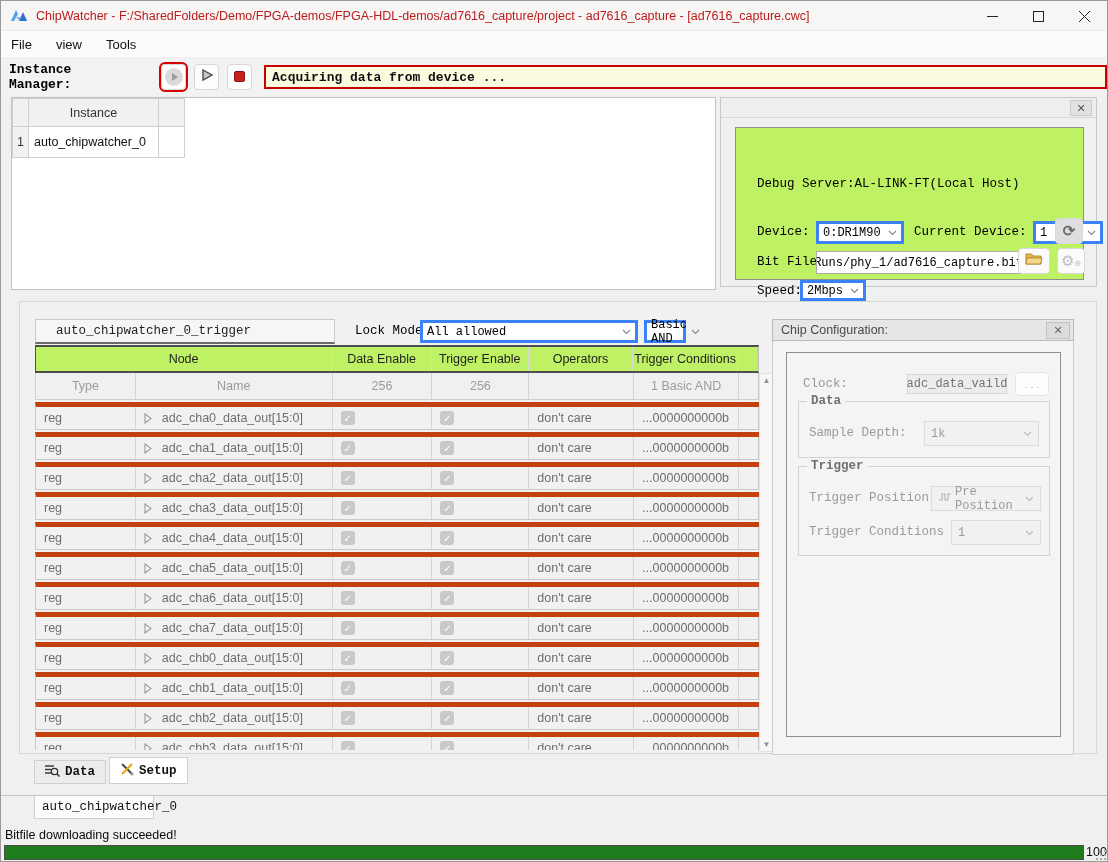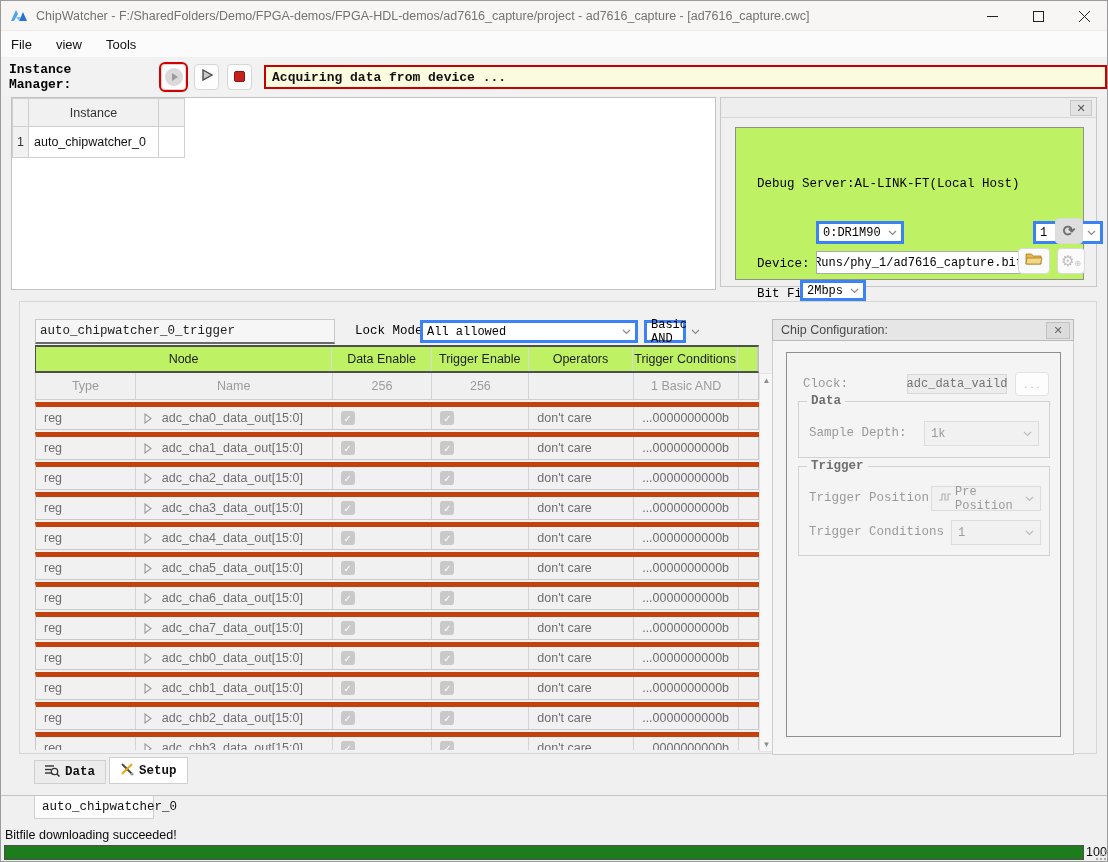--- a/index.html
+++ b/index.html
@@ -4,21 +4,21 @@
 <style>
   * { margin:0; padding:0; box-sizing:border-box; }
   html,body { width:1108px; height:862px; }
   body { font-family:"Liberation Sans", sans-serif; background:#e8e8e8; }
   .window { position:relative; width:1108px; height:862px; background:#f0f0f0; border:1px solid #9a9a9a; overflow:hidden; }
   .mono { font-family:"Liberation Mono", monospace; }
 
   
   .titlebar { position:absolute; left:0; top:0; width:100%; height:30px; background:#f7f6f5; display:flex; align-items:center; border-bottom:1px solid #eceaea; }
   .applogo { width:18px; height:16px; margin-left:9px; display:flex; align-items:center; }
-  .title { font-size:12.5px; color:#737373; margin-left:8px; white-space:nowrap; }
+  .title { font-size:12.5px; color:#b91c1c; margin-left:8px; white-space:nowrap; }
   .winbtns { position:absolute; right:0; top:0; height:30px; display:flex; }
   .wbtn { width:46px; height:30px; display:flex; align-items:center; justify-content:center; color:#222; }
 
   
   .menubar { position:absolute; left:0; top:30px; width:100%; height:27px; background:#fbfbfb; display:flex; align-items:center; gap:24px; padding-left:10px; border-bottom:1px solid #f0f0f0; }
   .menubar span { font-size:13px; color:#111; }
 
   
   .toolbar { position:absolute; left:0; top:57px; width:100%; height:38px; background:#f2f2f2; display:flex; align-items:center; }
   .im-label { font-size:13px; font-weight:bold; color:#000; margin-left:8px; }
@@ -40,29 +40,29 @@
   .i-name { width:131px; height:31px; background:#fff; color:#111; border-top:none; justify-content:flex-start; padding-left:5px; }
   .i-extra { width:26px; height:31px; background:#fff; border-top:none; border-left:none; }
 
   
   .debug-panel { position:absolute; left:719px; top:96px; width:377px; height:190px; background:#f0f0f0; border:1px solid #c8c8c8; }
   .dp-header { position:absolute; left:0; top:0; width:100%; height:20px; background:#eeeeee; border-bottom:1px solid #d8d8d8; }
   .dp-close { position:absolute; right:4px; top:2px; width:22px; height:16px; display:flex; align-items:center; justify-content:center; background:#e2e2e2; border:1px solid #c9c9c9; color:#555; font-size:11px; }
   .dp-box { position:absolute; left:14px; top:29px; width:349px; height:153px; border:1px solid #8f8f8f; background:#bef264; }
   .dp-box .mono { font-size:12.5px; color:#000; }
   .dbg-server { position:absolute; left:21px; top:49px; }
-  .lbl { position:absolute; font-size:12.5px;margin-top:32px; }
+  .lbl { position:absolute; font-size:12.5px; }
   .combo { position:absolute; height:23px; background:#fff; border:3px solid #3b82f6; display:flex; align-items:center; padding:0 4px; font-family:"Liberation Mono", monospace; font-size:12px; color:#000; justify-content:space-between; }
   .combo .chev { margin-left:4px; }
   .sqbtn { position:absolute; background:#fbfbfb; border:1px solid #d9d9d9; border-radius:4px; display:flex; align-items:center; justify-content:center; }
   .bitinput { position:absolute; background:#fff; border:1px solid #ababab; height:23px; font-family:"Liberation Mono", monospace; font-size:12px; color:#000; display:flex; align-items:center; justify-content:flex-end; padding:0 4px; white-space:nowrap; overflow:hidden; }
 
   
   .main { position:absolute; left:18px; top:300px; width:1078px; height:453px; background:#f1f1f1; border:1px solid #d6d6d6; }
-  .trig-tab { position:absolute; left:15px; top:17px; width:300px; height:25px; background:#f6f6f6; border:1px solid #c9c9c9; border-bottom:2px solid #6b6b6b; font-family:"Liberation Mono", monospace; font-size:12.5px; color:#222; display:flex; align-items:center; padding-left:4px; }
+  .trig-tab { position:absolute; left:15px; top:17px; width:300px; height:25px; background:#f6f6f6; border:1px solid #c9c9c9; border-bottom:2px solid #6b6b6b; font-family:"Liberation Mono", monospace; font-size:12.5px; color:#222; display:flex; align-items:center; padding-left:20px; }
   .lockmode-lbl { position:absolute; left:335px; top:22px; font-family:"Liberation Mono", monospace; font-size:12.5px; color:#000; }
   .lock-combo { left:400px; top:18px; width:218px; }
   .basic-combo { left:624px; top:18px; width:42px; }
 
   
   .ttable { position:absolute; left:15px; top:43px; width:724px; height:407px; }
   .thead1 { display:flex; height:28px; border-top:2px solid #4e4e4e; border-bottom:2px solid #4e4e4e; border-left:1px solid #4e4e4e; border-right:1px solid #bdbdbd; background:#bef264; }
   .th1 { font-size:12.5px; color:#222; display:flex; align-items:center; justify-content:center; border-right:1px solid #d9d9d9; white-space:nowrap; overflow:hidden; }
   .thead2 { display:flex; height:27px; background:#f0f0f0; border-bottom:1px solid #cfcfcf; border-left:1px solid #cfcfcf; }
   .th2 { font-size:12.5px; color:#9b9b9b; display:flex; align-items:center; justify-content:center; border-right:1px solid #d4d4d4; white-space:nowrap; }

